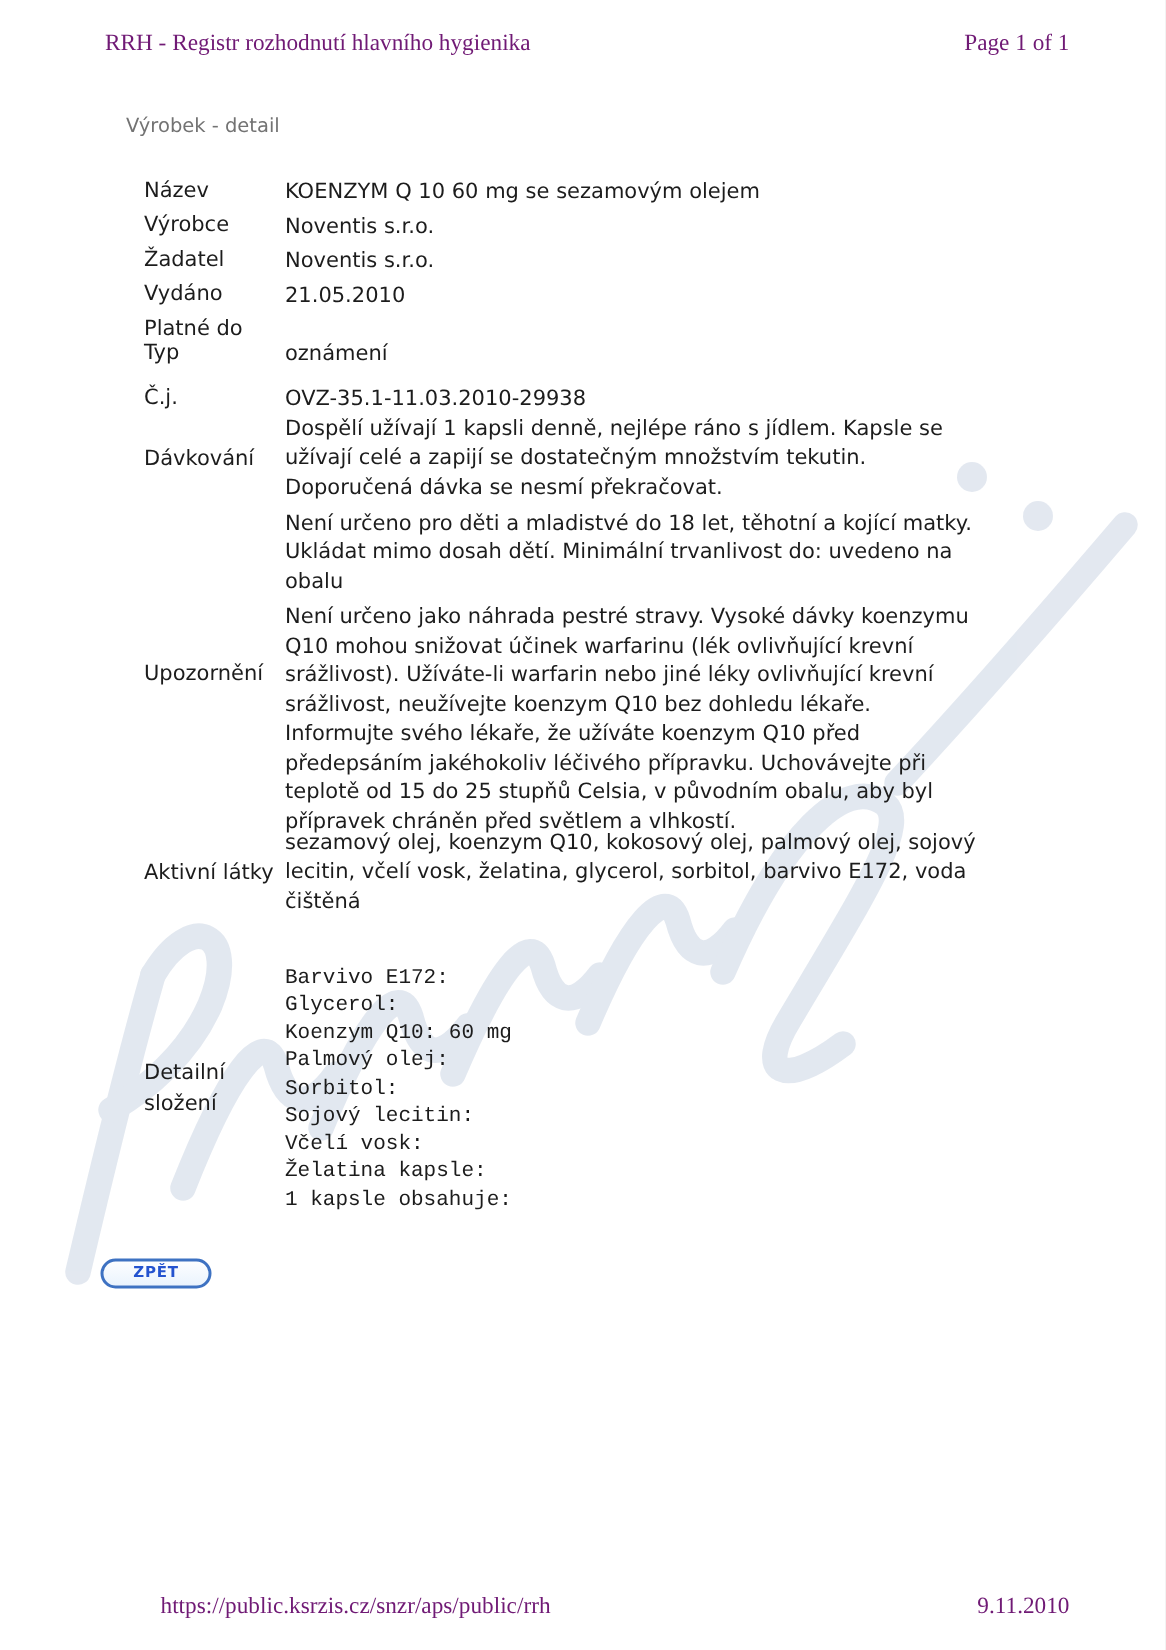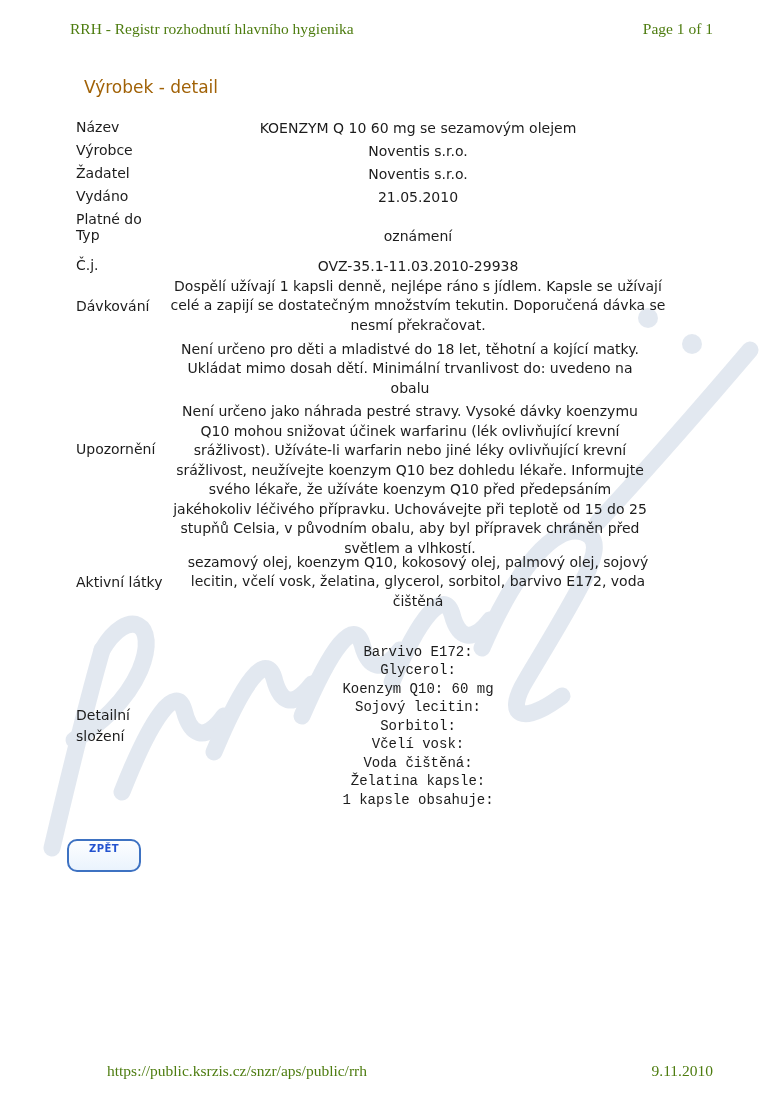--- a/index.html
+++ b/index.html
@@ -21,72 +21,72 @@
     pointer-events: none;
   }
   
   .print-header, .print-footer {
     position: absolute;
     left: 70px; right: 64px;
     display: flex;
     justify-content: space-between;
     font-family: "Liberation Serif", "DejaVu Serif", serif;
     font-size: 15.5px;
-    color: #4d7c0f;
+    color: #701a75;
     z-index: 2;
   }
   .print-header { top: 20px; }
   .print-footer { top: 1062px; margin-left: 37px; }
   
   .section-title {
     position: absolute;
     left: 84px; top: 77px;
-    font-size: 17px;
-    color: #a16207;
+    font-size: 13px;
+    color: #737373;
     z-index: 2;
   }
   
   .row {
     position: absolute;
     left: 76px;
     width: 590px;
     display: flex;
     align-items: center;
     z-index: 1;
     font-size: 14px;
   }
   .row .lbl {
     width: 94px;
     flex-shrink: 0;
     line-height: 21px;
+    margin-left: 20px;
   }
   .row .val {
     width: 496px;
     line-height: 19.5px;
-    text-align: center;
   }
   .row .val p { margin: 0 16px 4px 0; }
   .row .val p:last-child { margin-bottom: 0; }
   .single { height: 23px; }
   .single .val { line-height: 20px; }
   .lines .val div { line-height: 18.5px; font-family: Liberation Mono, monospace; }
   
   .back-btn {
     position: absolute;
     left: 67px; top: 839px;
     z-index: 2;
     font-family: "DejaVu Sans", sans-serif;
     font-size: 10px;
     font-weight: bold;
     letter-spacing: 0.5px;
     color: #2453cf;
     background: linear-gradient(#fdfeff, #eaf3fd);
     border: 2px solid #3e72c2;
     border-radius: 10px;
-    padding: 2px 0 16px 0;
+    padding: 2px 0 3px 0;
     width: 74px;
     text-align: center;
     cursor: pointer;
   }
 </style>
 </head>
 <body>
 
 <div class="page">
 
@@ -160,24 +160,24 @@
     <span class="lbl">Aktivní látky</span>
     <span class="val">sezamový olej, koenzym Q10, kokosový olej, palmový olej, sojový lecitin, včelí vosk, želatina, glycerol, sorbitol, barvivo E172, voda čištěná</span>
   </div>
 
   <div class="row lines" style="top:612px;height:228px">
     <span class="lbl">Detailní složení</span>
     <span class="val">
       <div>Barvivo E172:</div>
       <div>Glycerol:</div>
       <div>Koenzym Q10: 60 mg</div>
+      <div>Palmový olej:</div>
+      <div>Sorbitol:</div>
       <div>Sojový lecitin:</div>
-      <div>Sorbitol:</div>
       <div>Včelí vosk:</div>
-      <div>Voda čištěná:</div>
       <div>Želatina kapsle:</div>
       <div>1 kapsle obsahuje:</div>
     </span>
   </div>
 
   <button class="back-btn">ZPĚT</button>
 
   <div class="print-footer">
     <span>https://public.ksrzis.cz/snzr/aps/public/rrh</span>
     <span>9.11.2010</span>

